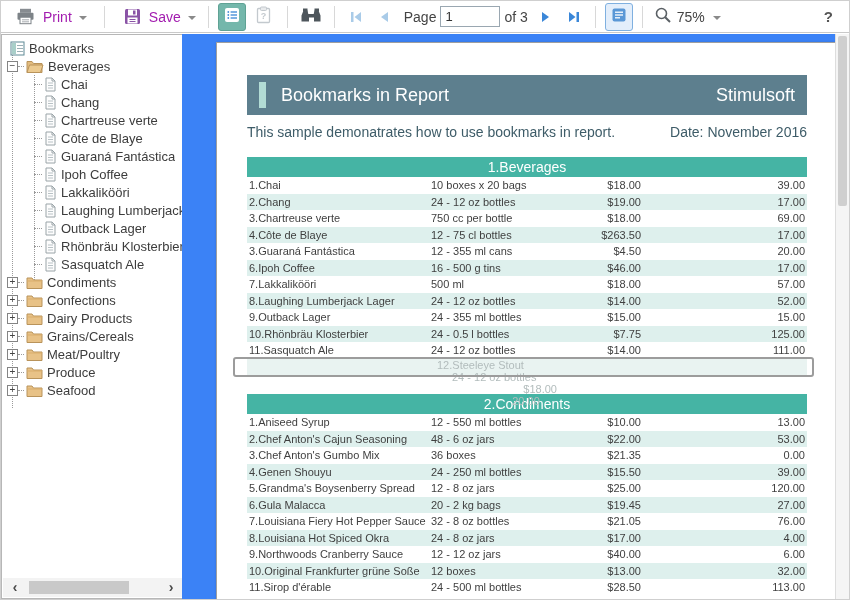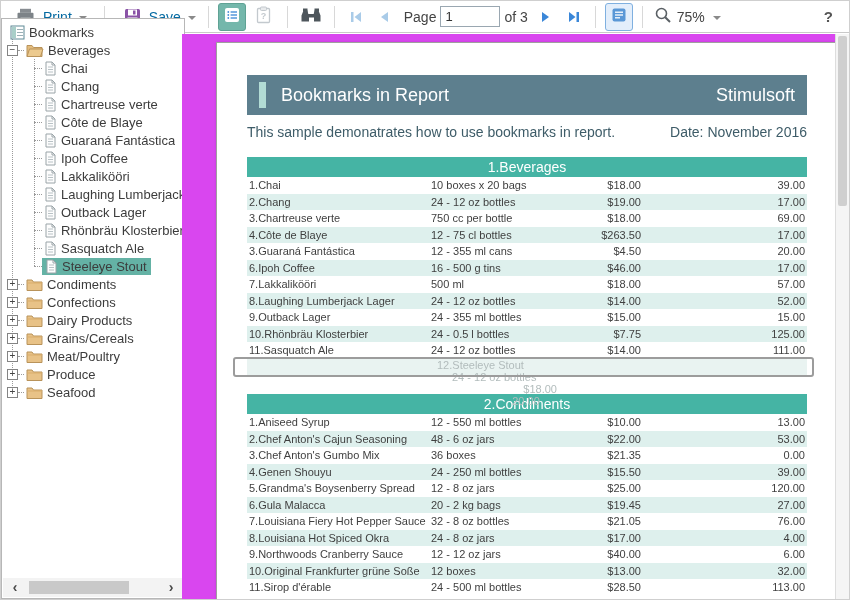--- a/index.html
+++ b/index.html
@@ -2,38 +2,38 @@
 <html><head>
 <meta charset="utf-8">
 <style>
   html,body{margin:0;padding:0;background:#fff;}
   .app{position:relative;width:850px;height:600px;overflow:hidden;
        font-family:"Liberation Sans",sans-serif;background:#fff;border:1px solid #cfcfcf;box-sizing:border-box;}
 
   
   .toolbar{position:absolute;top:0;left:0;right:0;height:32px;background:#fff;
            border-bottom:1px solid #c9c9c9;display:flex;align-items:center;padding:0 8px;box-sizing:border-box;}
-  .tb-btn{display:flex;align-items:center;gap:4px;padding:2px 5px;font-size:14px;color:#0369a1;cursor:pointer;}
+  .tb-btn{display:flex;align-items:center;gap:4px;padding:2px 5px;font-size:14px;color:#a21caf;cursor:pointer;}
   .tb-sep{width:1px;height:22px;background:#d8d8d8;margin:0 7px;flex:none;}
   .chev{width:0;height:0;border-left:4px solid transparent;border-right:4px solid transparent;
         border-top:4px solid #8a8a8a;margin-left:3px;margin-top:2px;}
   .tb-icon-btn{width:26px;height:26px;display:flex;align-items:center;justify-content:center;
                border-radius:3px;border:1px solid transparent;margin:0 2px;cursor:pointer;}
   .tb-icon-btn.active-teal{background:#74b7ab;border-color:#5fa294;}
   .tb-icon-btn.active-blue{background:#e3eefb;border-color:#7fb0e0;}
   .nav-btn{width:20px;height:22px;display:flex;align-items:center;justify-content:center;margin:0 4px;cursor:pointer;}
   .page-label{font-size:14px;color:#444;margin:0 4px 0 6px;}
   .page-input{width:50px;height:19px;border:1px solid #9aa7b1;font-size:13px;padding:0 4px;color:#333;
               font-family:"Liberation Sans",sans-serif;}
   .of-label{font-size:14px;color:#444;margin:0 4px;}
   .zoom-ctl,.viewmode-ctl{display:flex;align-items:center;gap:5px;font-size:14px;color:#444;padding:2px 4px;cursor:pointer;}
   .help-btn{margin-left:auto;font-size:15px;font-weight:bold;color:#555;padding:0 8px;cursor:pointer;}
 
   
-  .sidebar{position:absolute;top:17px;left:0;width:184px;bottom:0;background:#fff;
+  .sidebar{position:absolute;top:33px;left:0;width:184px;bottom:0;background:#fff;
            border:1px solid #b7b7b7;box-sizing:border-box;}
   .tree{position:absolute;left:0;right:1px;top:0;bottom:21px;padding-top:4px;overflow:hidden;}
   .vline{position:absolute;width:0;border-left:1px dotted #9a9a9a;}
   .vline.a{left:10px;top:20px;height:353px;}
   .vline.b{left:32px;top:40px;height:207px;}
   .trow{height:18px;display:flex;align-items:center;white-space:nowrap;font-size:13px;color:#3c3c3c;
         position:relative;cursor:pointer;}
   .lvl0{padding-left:6px;}
   .lvl1{padding-left:5px;}
   .lvl2{padding-left:32px;}
@@ -45,21 +45,21 @@
   .tlabel{overflow:hidden;}
   .selwrap{display:flex;align-items:center;background:#64b2a5;padding:1px 4px 1px 1px;}
 
   .hscroll{position:absolute;left:1px;right:1px;bottom:1px;height:19px;background:#f3f3f3;
            display:flex;align-items:center;}
   .harrow{width:24px;text-align:center;color:#4a4a4a;font-weight:bold;font-size:14px;line-height:19px;cursor:pointer;}
   .htrack{flex:1;position:relative;height:100%;}
   .hthumb{position:absolute;left:2px;width:100px;top:3px;bottom:3px;background:#c9c9c9;cursor:pointer;}
 
   
-  .preview{position:absolute;top:33px;left:181px;right:0;bottom:0;background:#d946ef;overflow:hidden;}
+  .preview{position:absolute;top:33px;left:181px;right:0;bottom:0;background:#3b82f6;overflow:hidden;}
   .vscroll{position:absolute;top:0;right:0;width:13px;bottom:0;background:#f5f5f5;border-left:1px solid #ddd;}
   .vthumb{position:absolute;top:2px;left:2px;right:2px;height:170px;background:#cfcfcf;border-radius:2px;cursor:pointer;}
   .page{position:absolute;left:34px;top:8px;width:620px;height:560px;background:#fff;
         border:1px solid #9f9f9f;box-shadow:1px 1px 3px rgba(0,0,0,.25);overflow:hidden;}
 
   .banner{margin:32px 30px 0;height:40px;background:#5d7f8e;display:flex;align-items:center;position:relative;}
   .banner-bar{position:absolute;left:12px;top:7px;width:7px;height:26px;background:#b2dcd5;}
   .banner-title{margin-left:34px;color:#fff;font-size:18px;}
   .banner-brand{margin-left:auto;margin-right:12px;color:#fff;font-size:18px;}
   .meta{margin:9px 30px 0;height:12px;display:flex;justify-content:space-between;
@@ -351,35 +351,20 @@
             <svg width="13" height="15" viewBox="0 0 13 15">
               <path d="M2 1 h6 l3 3 v10 H2 z" fill="#fdfdfd" stroke="#9aa4a8"></path>
               <path d="M8 1 v3 h3" fill="none" stroke="#9aa4a8"></path>
               <line x1="4" y1="6" x2="9" y2="6" stroke="#b9c2c6"></line>
               <line x1="4" y1="8.5" x2="9" y2="8.5" stroke="#b9c2c6"></line>
               <line x1="4" y1="11" x2="9" y2="11" stroke="#b9c2c6"></line>
             </svg>
           </span>
           <span class="tlabel">Sasquatch Ale</span>
         </div>
-        <div class="trow lvl2">
-          <span class="stub stub2"></span>
-          <span class="selwrap">
-            <span class="ticon">
-              <svg width="13" height="15" viewBox="0 0 13 15">
-                <path d="M2 1 h6 l3 3 v10 H2 z" fill="#fdfdfd" stroke="#9aa4a8"></path>
-                <path d="M8 1 v3 h3" fill="none" stroke="#9aa4a8"></path>
-                <line x1="4" y1="6" x2="9" y2="6" stroke="#b9c2c6"></line>
-                <line x1="4" y1="8.5" x2="9" y2="8.5" stroke="#b9c2c6"></line>
-                <line x1="4" y1="11" x2="9" y2="11" stroke="#b9c2c6"></line>
-              </svg>
-            </span>
-            <span class="tlabel">Steeleye Stout</span>
-          </span>
-        </div>
         <div class="trow lvl1">
           <span class="expander">+</span>
           <span class="stub"></span>
           <span class="ticon">
             <svg width="17" height="13" viewBox="0 0 17 13">
               <path d="M1 2 h5 l1.5 2 H16 v8.5 H1 z" fill="#e8c287" stroke="#b9935a"></path>
               <line x1="1" y1="5" x2="16" y2="5" stroke="#d9ad6d"></line>
             </svg>
           </span>
           <span class="tlabel">Condiments</span>

